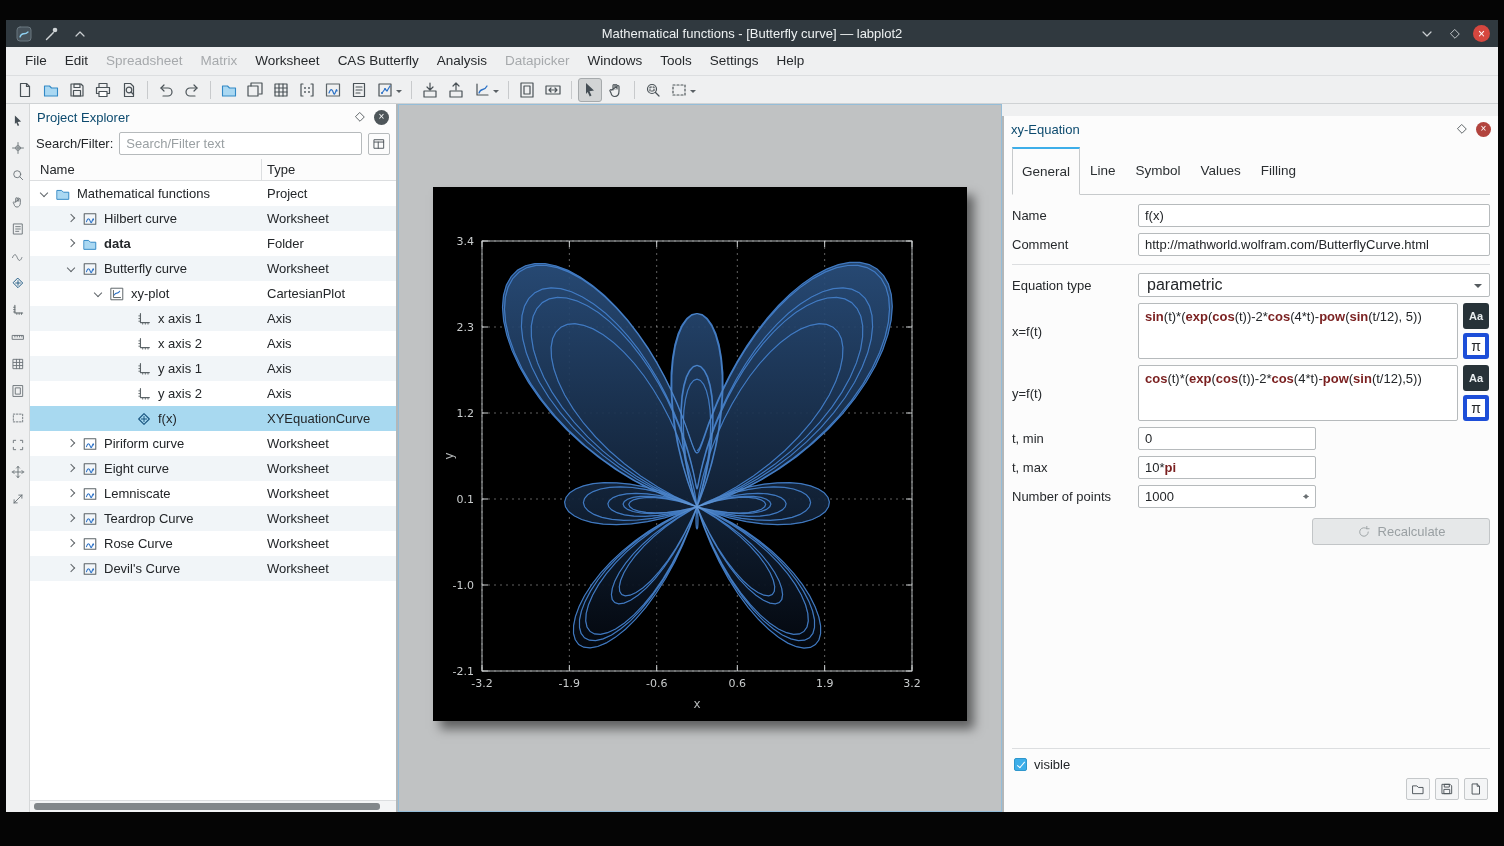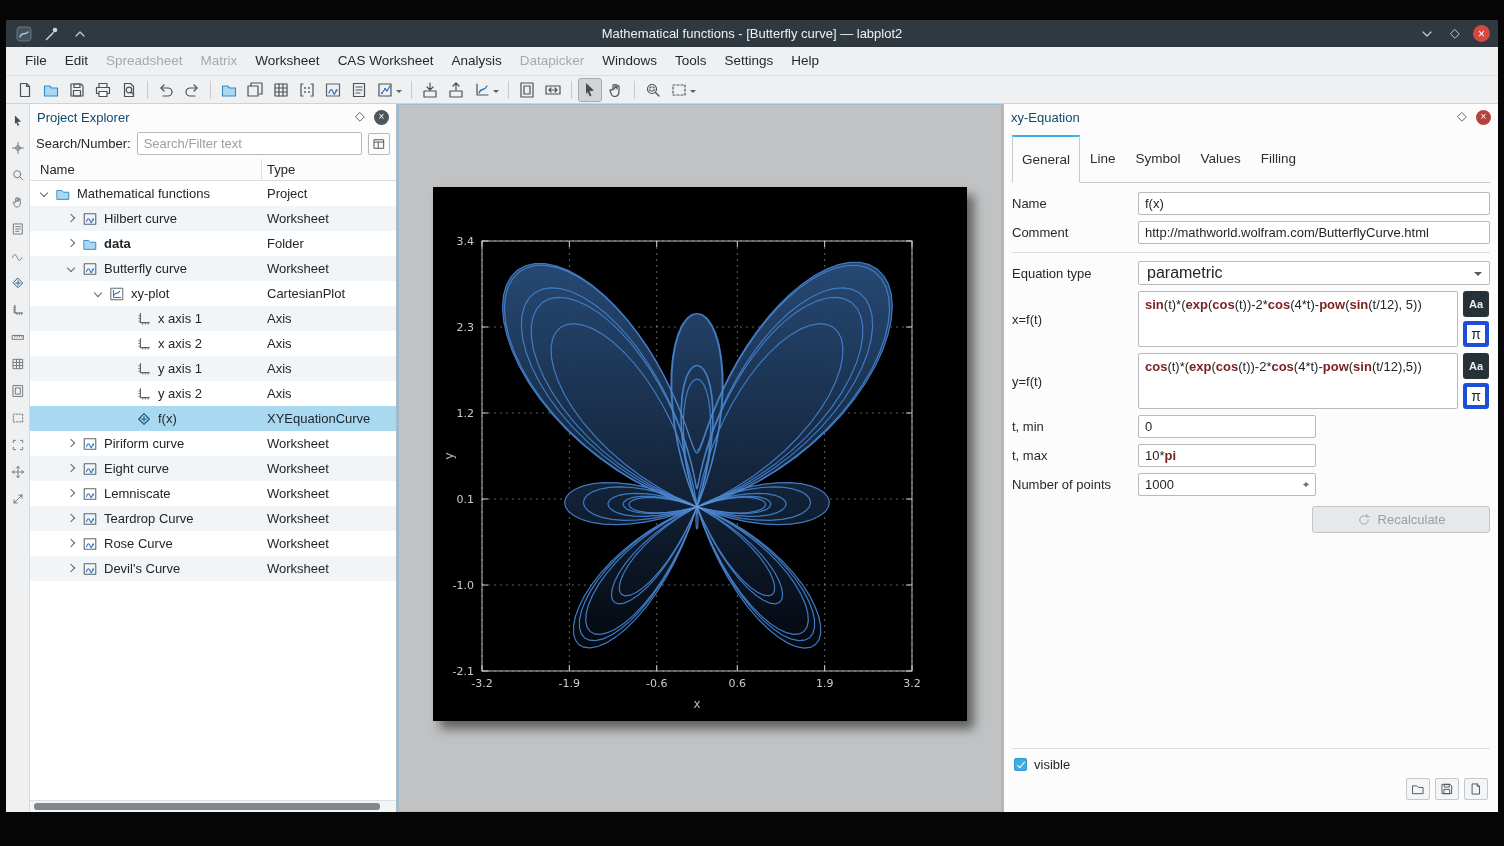--- a/index.html
+++ b/index.html
@@ -72,21 +72,21 @@
   .center{flex:1;background:#c0c2c3;border:1px solid #95bdd8;display:flex;justify-content:center;overflow:hidden;min-width:0;}
   .page{width:534px;height:534px;margin-top:82px;background:#000;flex:none;box-shadow:7px 8px 10px rgba(0,0,0,.5);}
   .page svg{display:block;font-family:"DejaVu Sans","Liberation Sans",sans-serif;}
   .grid{stroke:rgba(255,255,255,.38);stroke-width:1;stroke-dasharray:2 4;}
   .pframe{fill:none;stroke:#b4b8ba;stroke-width:1;}
   .tick{stroke:#cfd2d3;stroke-width:1;}
   .tlab{fill:#c9cccd;font-size:11px;}
   .alab{fill:#b4b7b8;font-size:12px;}
 
   
-  .props{width:496px;background:#fcfcfc;border-left:2px solid #b3b7b9;display:flex;flex-direction:column;flex:none;min-height:0;}
+  .props{width:496px;background:#fcfcfc;border-left:2px solid #b3b7b9;display:flex;flex-direction:column;flex:none;min-height:0;margin-top:12px;}
   .tabbar{display:flex;margin:5px 8px 0;border-bottom:1px solid #c7cacc;flex:none;}
   .tab{padding:15px 9px;font-size:13.5px;border:1px solid transparent;margin-bottom:-1px;color:#2b2f32;}
   .tab.active{background:#fcfcfc;border-color:#c7cacc;border-bottom-color:#fcfcfc;border-top:2px solid #3daee9;}
   .pform{flex:1;display:flex;flex-direction:column;padding:6px 8px;min-height:0;}
   .frow{display:flex;align-items:center;margin:3px 0;}
   .flabel{width:126px;flex:none;font-size:13px;color:#26292c;}
   .wide{flex:1;min-width:0;}
   .short{width:178px;flex:none;}
   .pform hr{border:none;border-top:1px solid #dcdee0;margin:5px 0;width:100%;}
   .combo{position:relative;display:flex;align-items:center;height:24px;border:1px solid #b6babc;border-radius:2px;background:#fff;padding:0 20px 0 8px;font-size:16px;}
@@ -162,21 +162,21 @@
         <span class="close-btn">×</span>
       </div>
     </div>
 
     <div class="menubar" id="menubar">
         <div class="menu-item">File</div>
         <div class="menu-item">Edit</div>
         <div class="menu-item disabled">Spreadsheet</div>
         <div class="menu-item disabled">Matrix</div>
         <div class="menu-item">Worksheet</div>
-        <div class="menu-item">CAS Worksheet</div>
+        <div class="menu-item">CAS Butterfly</div>
         <div class="menu-item">Analysis</div>
         <div class="menu-item disabled">Datapicker</div>
         <div class="menu-item">Windows</div>
         <div class="menu-item">Tools</div>
         <div class="menu-item">Settings</div>
         <div class="menu-item">Help</div>
       </div>
     <div class="toolbar" id="toolbar">
         <button class="tbtn">
           <svg class="ic " viewBox="0 0 18 18">
@@ -422,21 +422,21 @@
         <div class="panel-header">
           <span class="ph-title">Project Explorer</span>
           <span class="ph-float" id="pefloat">
               <svg class="ic ic14" viewBox="0 0 18 18">
                 <path d="M9 3.5L14.5 9 9 14.5 3.5 9z"></path>
               </svg>
             </span>
           <span class="ph-close dark">×</span>
         </div>
         <div class="search-row">
-          <span class="sr-label">Search/Number:</span>
+          <span class="sr-label">Search/Filter:</span>
           <input class="tin sr-input" placeholder="Search/Filter text" style="">
           <span class="sr-btn" id="filtbtn">
               <svg class="ic ic14" viewBox="0 0 18 18">
                 <rect x="3" y="3.5" width="12" height="11"></rect>
                 <path d="M3 6.5h12M8 6.5v8"></path>
               </svg>
             </span>
         </div>
         <div class="tree-header">
           <span class="th-name">Name</span>

